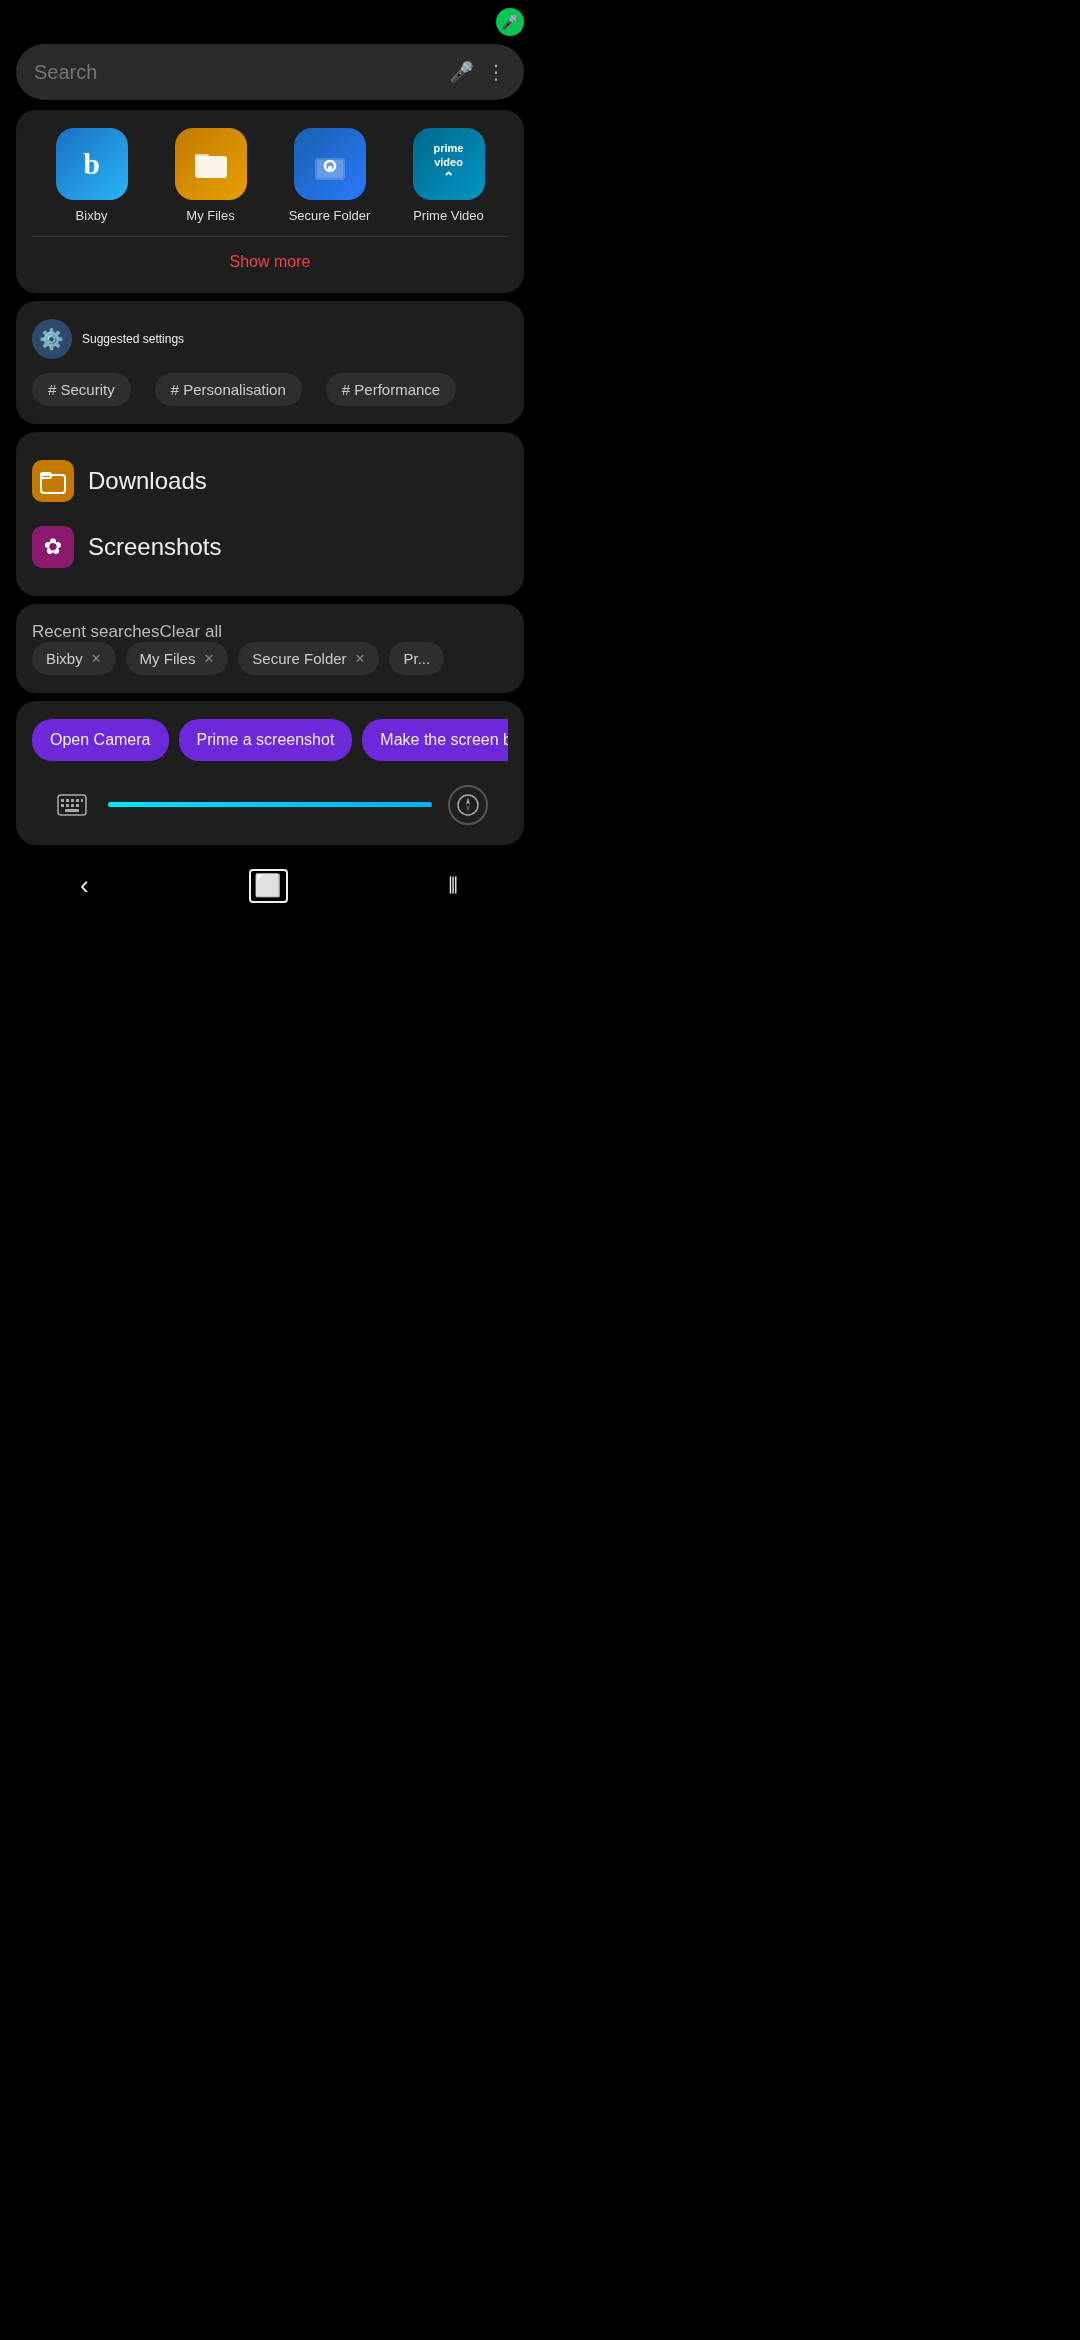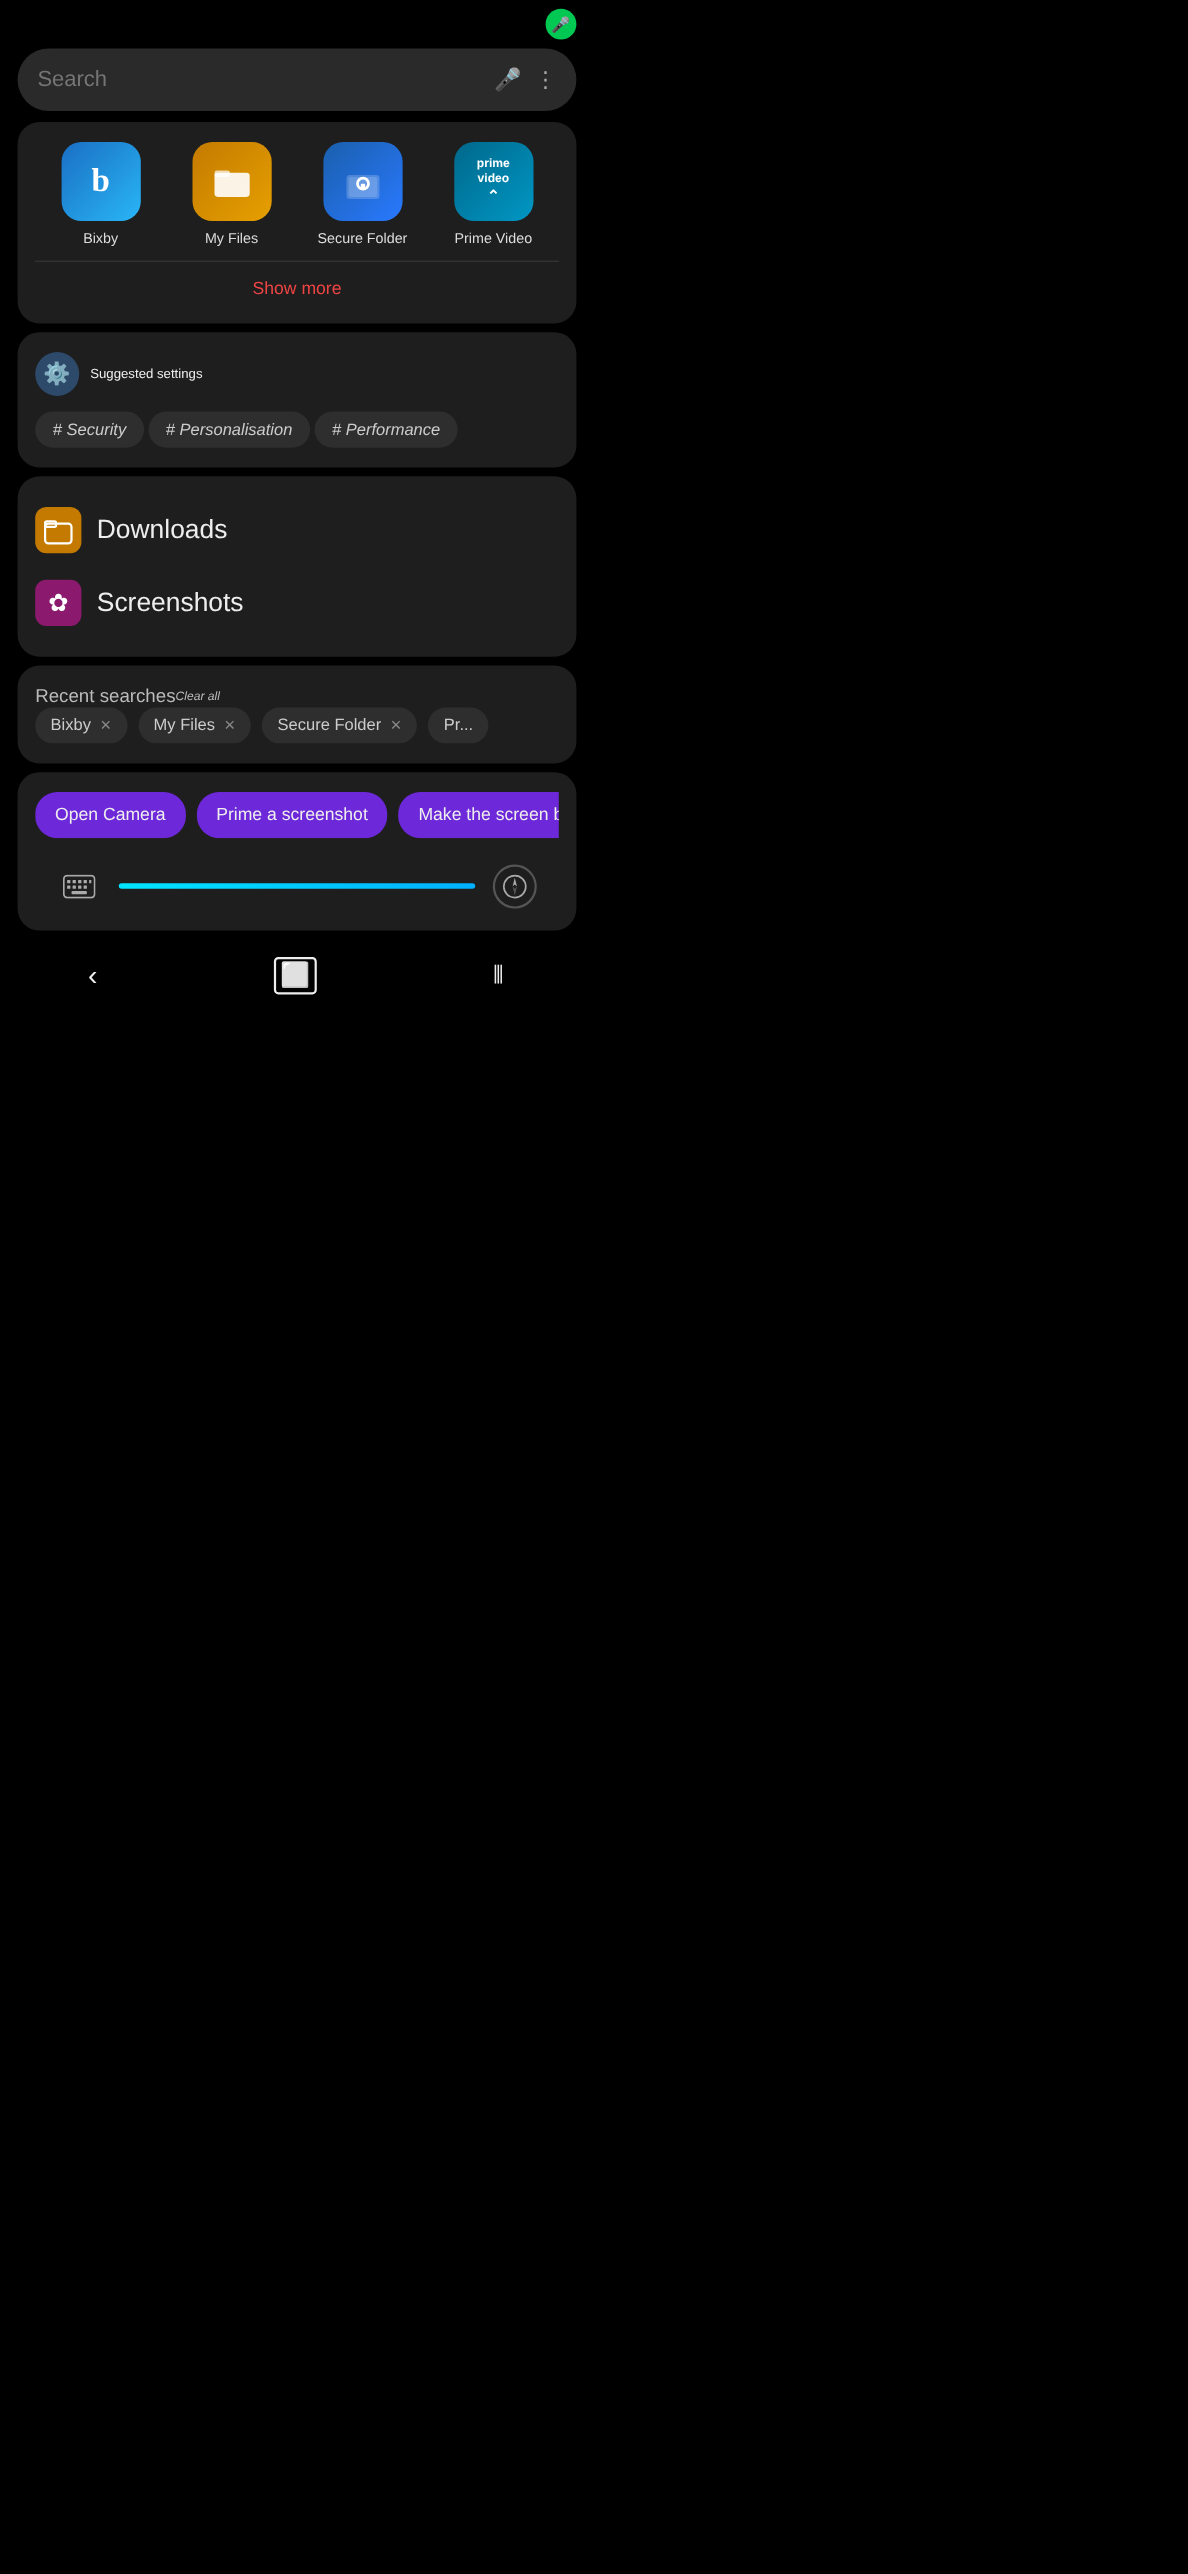--- a/index.html
+++ b/index.html
@@ -129,23 +129,22 @@
       align-items: center;
       justify-content: center;
       font-size: 20px;
     }
     .suggested-title {
       font-size: 12px;
       color: #eee;
     }
     .tags-row {
       display: flex;
-      gap: 4px;
+      gap: 24px;
       flex-wrap: wrap;
-      font-style: italic;
     }
     .tag-pill {
       background: #2e2e2e;
       border-radius: 20px;
       padding: 8px 16px;
       font-size: 15px;
       color: #ccc;
       cursor: pointer;
     }
 
@@ -179,24 +178,23 @@
     .recent-header {
       display: flex;
       justify-content: flex-start;
       align-items: center;
     }
     .recent-title {
       font-size: 17px;
       color: #bbb;
     }
     .clear-all {
-      font-size: 11px;
+      font-size: 17px;
       color: #bbb;
       cursor: pointer;
-      font-style: italic;
     }
     .recent-tags {
       display: flex;
       gap: 10px;
       flex-wrap: nowrap;
       overflow: hidden;
     }
     .recent-tag {
       background: #2e2e2e;
       border-radius: 20px;

